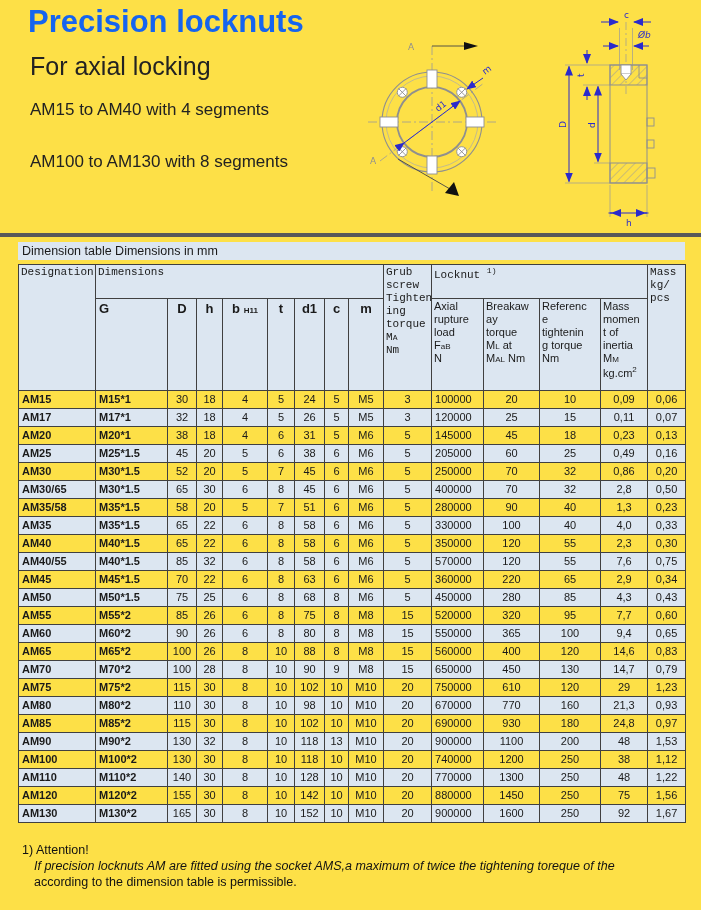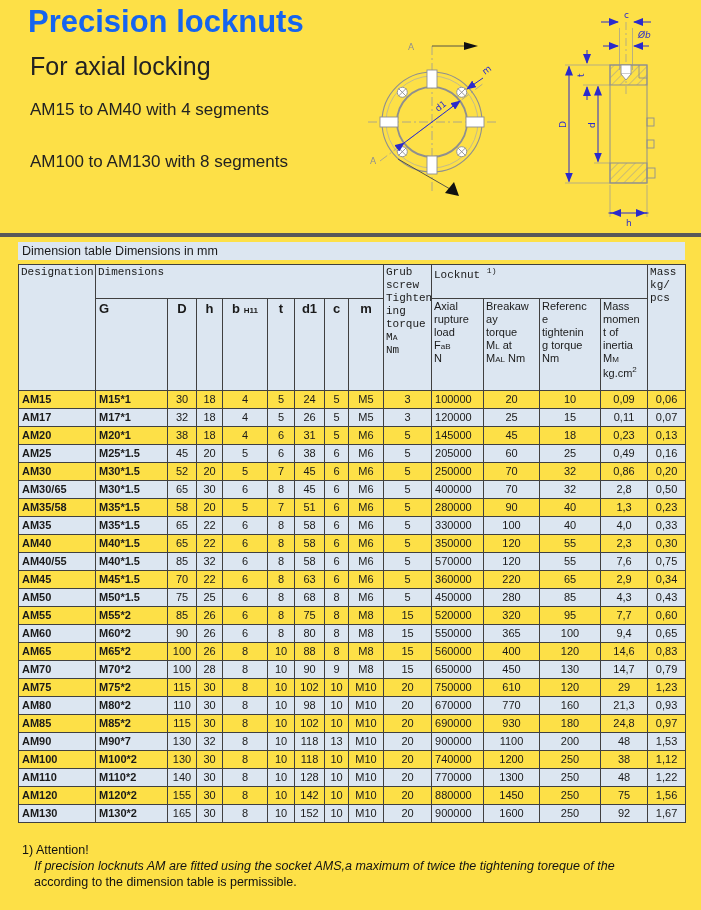--- a/index.html
+++ b/index.html
@@ -568,21 +568,21 @@
             <td class="c-num">M10</td>
             <td class="c-num">20</td>
             <td class="c-axial">690000</td>
             <td class="c-num">930</td>
             <td class="c-num">180</td>
             <td class="c-num">24,8</td>
             <td class="c-num">0,97</td>
           </tr>
           <tr>
             <td class="c-des">AM90</td>
-            <td class="c-g">M90*7</td>
+            <td class="c-g">M90*2</td>
             <td class="c-num">130</td>
             <td class="c-num">32</td>
             <td class="c-num">8</td>
             <td class="c-num">10</td>
             <td class="c-num">118</td>
             <td class="c-num">13</td>
             <td class="c-num">M10</td>
             <td class="c-num">20</td>
             <td class="c-axial">900000</td>
             <td class="c-num">1100</td>

